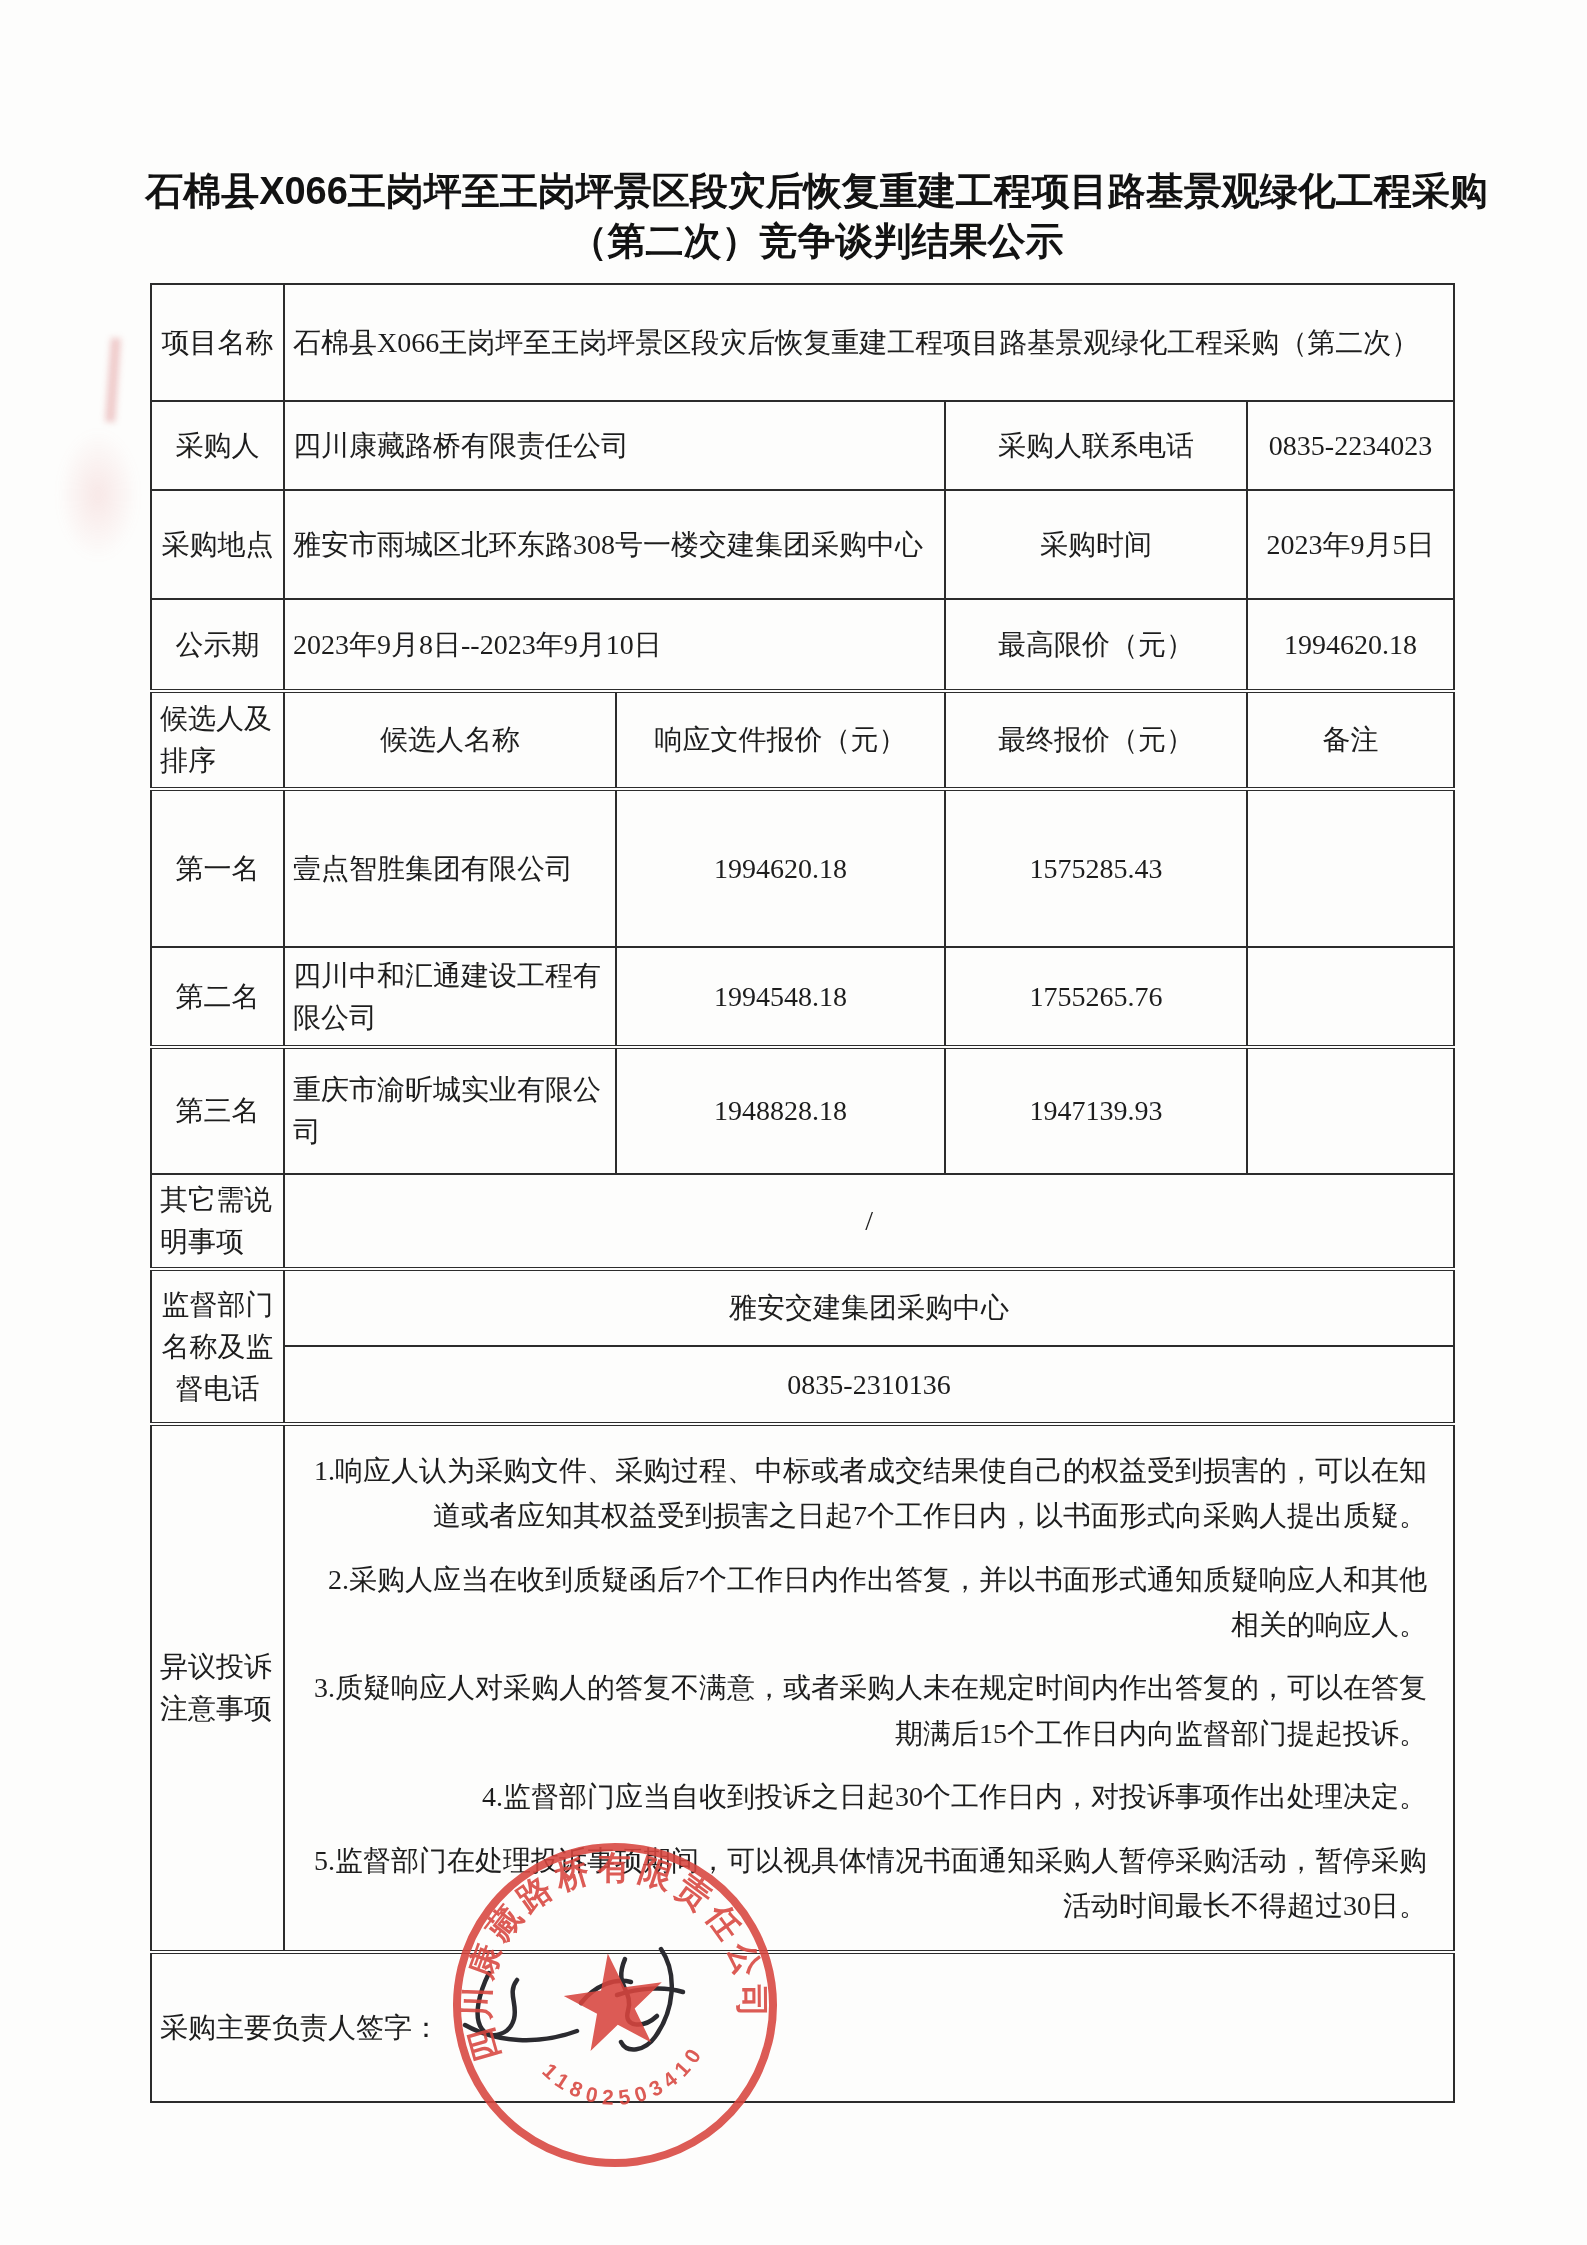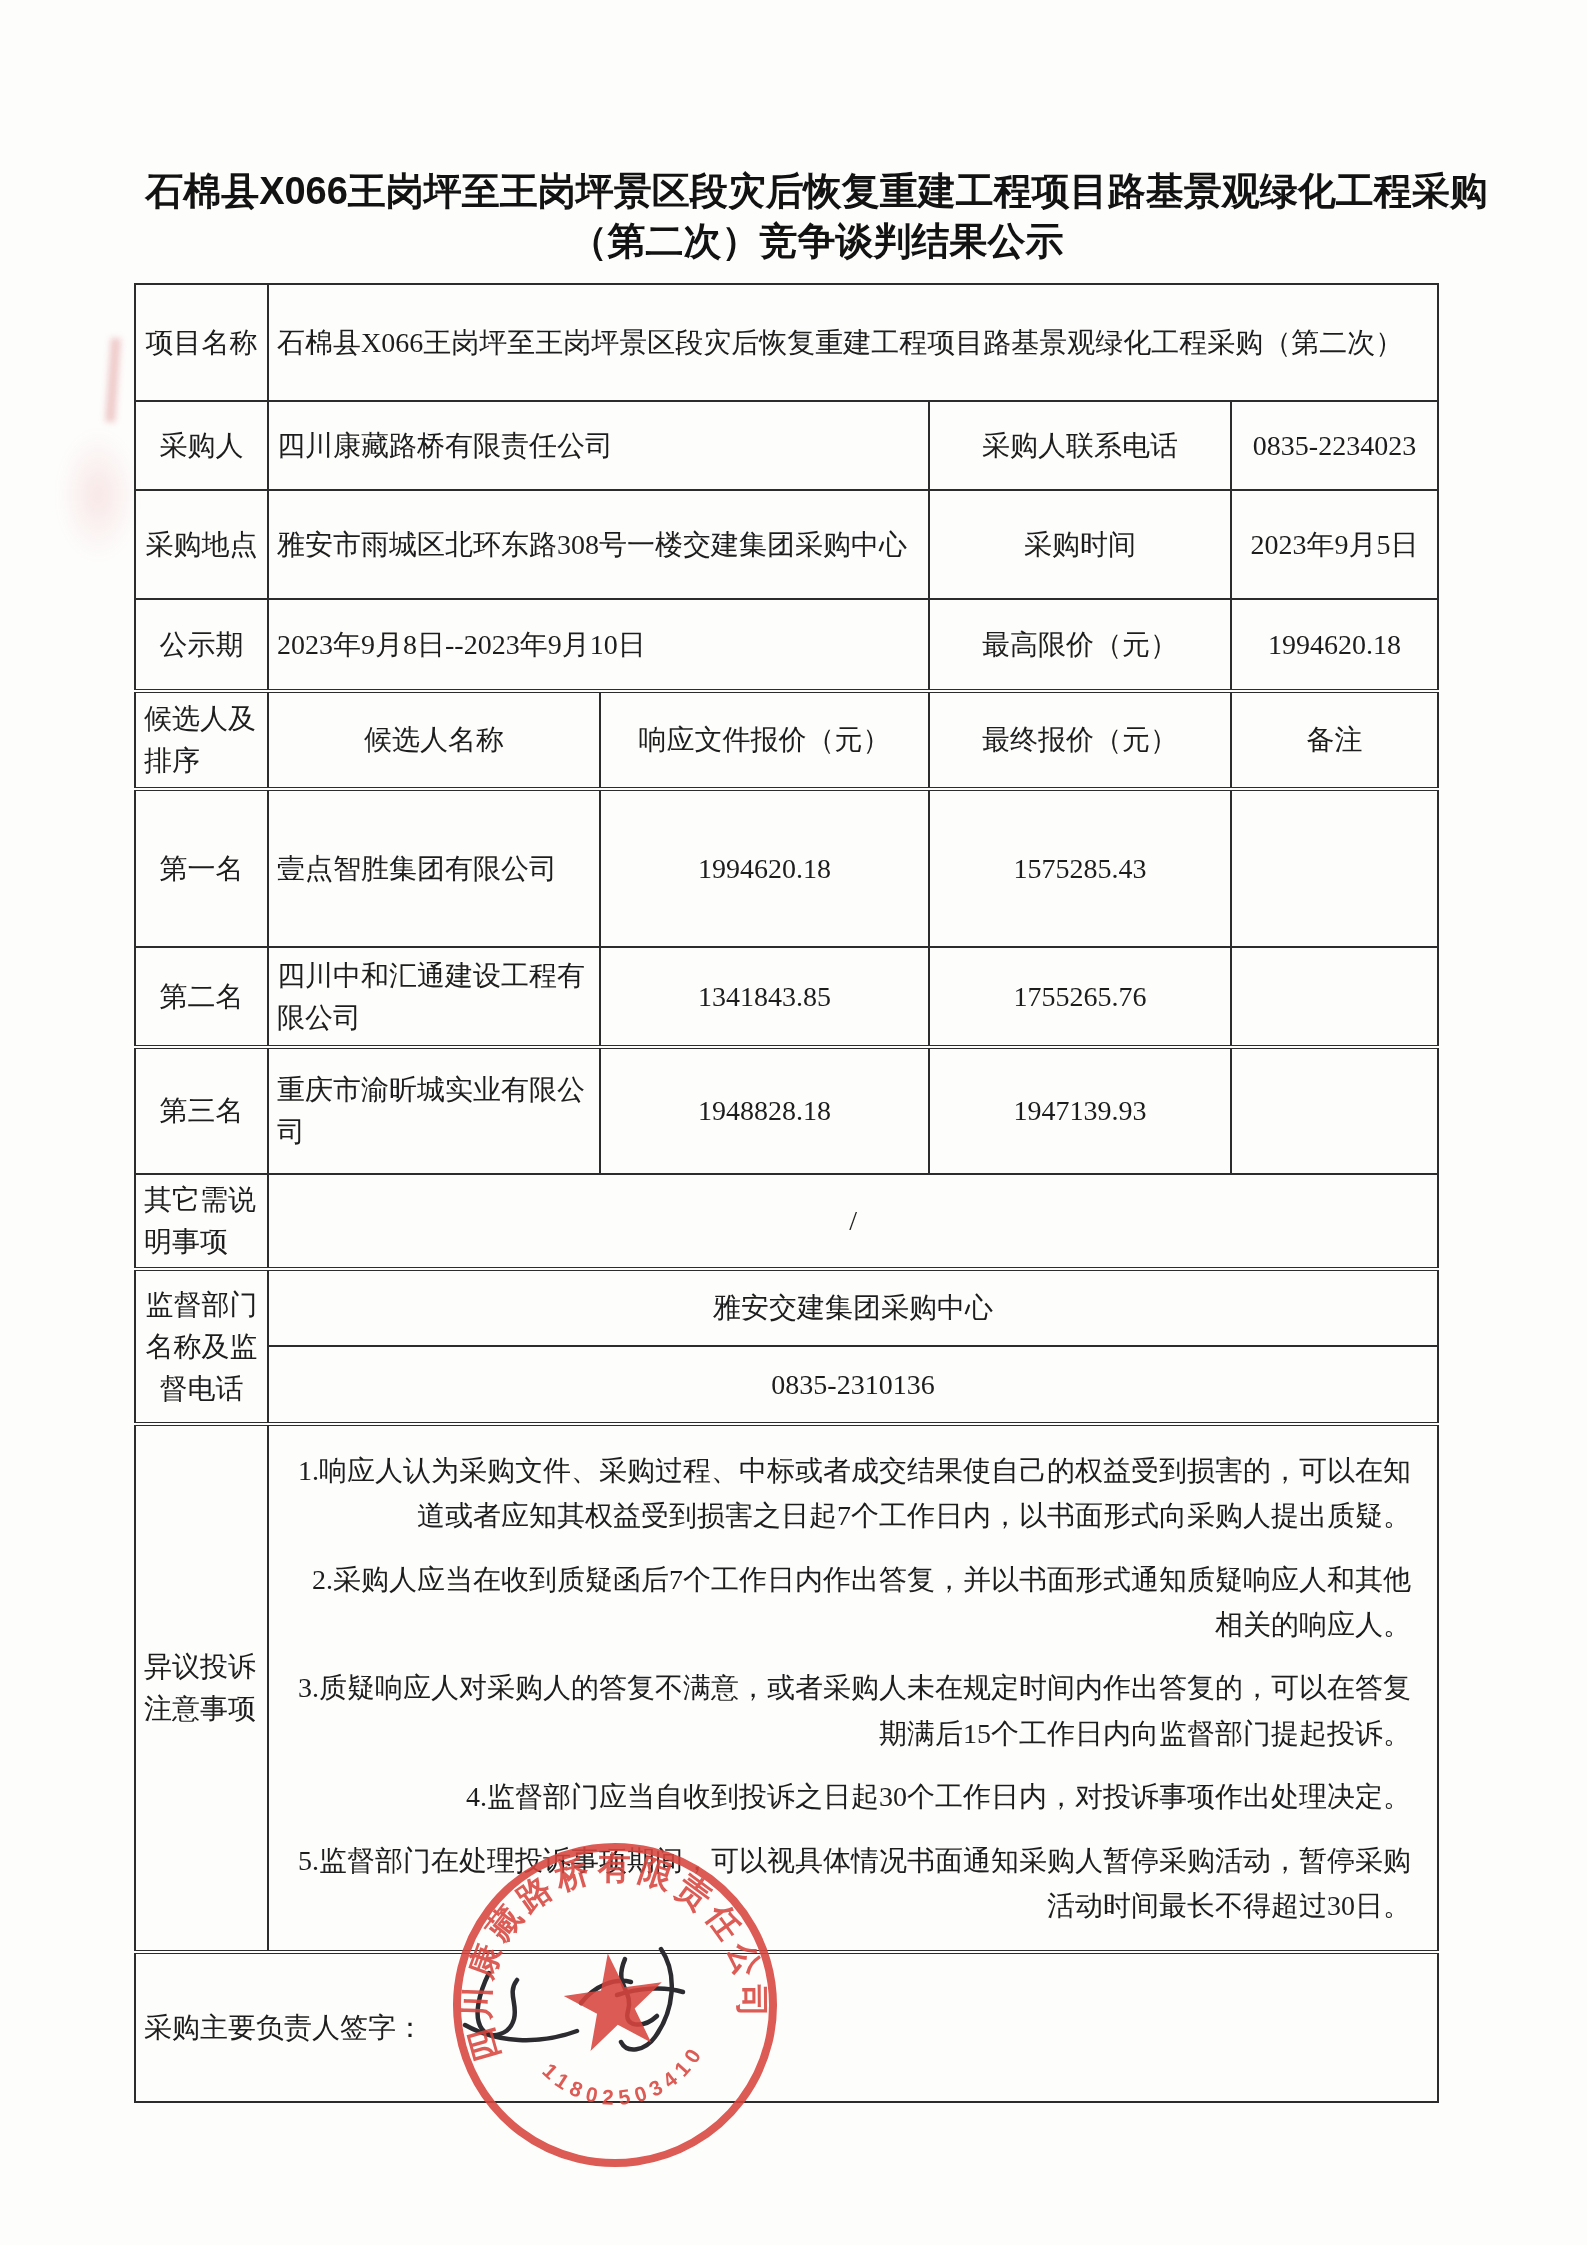--- a/index.html
+++ b/index.html
@@ -10,21 +10,21 @@
   }
   
   .doc-title {
     position:absolute; top:166px; left:50%; transform:translateX(-50%);
     width:1390px; text-align:center;
     font-family:"Liberation Sans", sans-serif;
     font-weight:bold; font-size:38px; line-height:1.32; color:#121212;
   }
   
   table.doc {
-    position:absolute; left:134px; top:283px; width:1303px;
+    position:absolute; left:150px; top:283px; width:1303px;
     border-collapse:collapse; table-layout:fixed;
     font-size:28px;
   }
   table.doc td {
     border:2px solid #2c2c2c; padding:4px 8px;
     vertical-align:middle; line-height:1.5; word-break:break-all;
   }
   tr.dbl > td { border-top:4px double #2c2c2c; }
   .lab   { text-align:center; padding:4px 3px; }
   .labL  { text-align:left;   padding:4px 3px 4px 6px; }
@@ -108,21 +108,21 @@
       <td class="lab">第一名</td>
       <td class="left">壹点智胜集团有限公司</td>
       <td class="ctr">1994620.18</td>
       <td class="ctr">1575285.43</td>
       <td class="ctr"></td>
     </tr>
 
     <tr style="height:100px">
       <td class="lab">第二名</td>
       <td class="left">四川中和汇通建设工程有限公司</td>
-      <td class="ctr">1341843.85</td>
+      <td class="ctr">1994548.18</td>
       <td class="ctr">1755265.76</td>
       <td class="ctr"></td>
     </tr>
 
     <tr style="height:127px" class="dbl">
       <td class="lab">第三名</td>
       <td class="left">重庆市渝昕城实业有限公司</td>
       <td class="ctr">1948828.18</td>
       <td class="ctr">1947139.93</td>
       <td class="ctr"></td>

